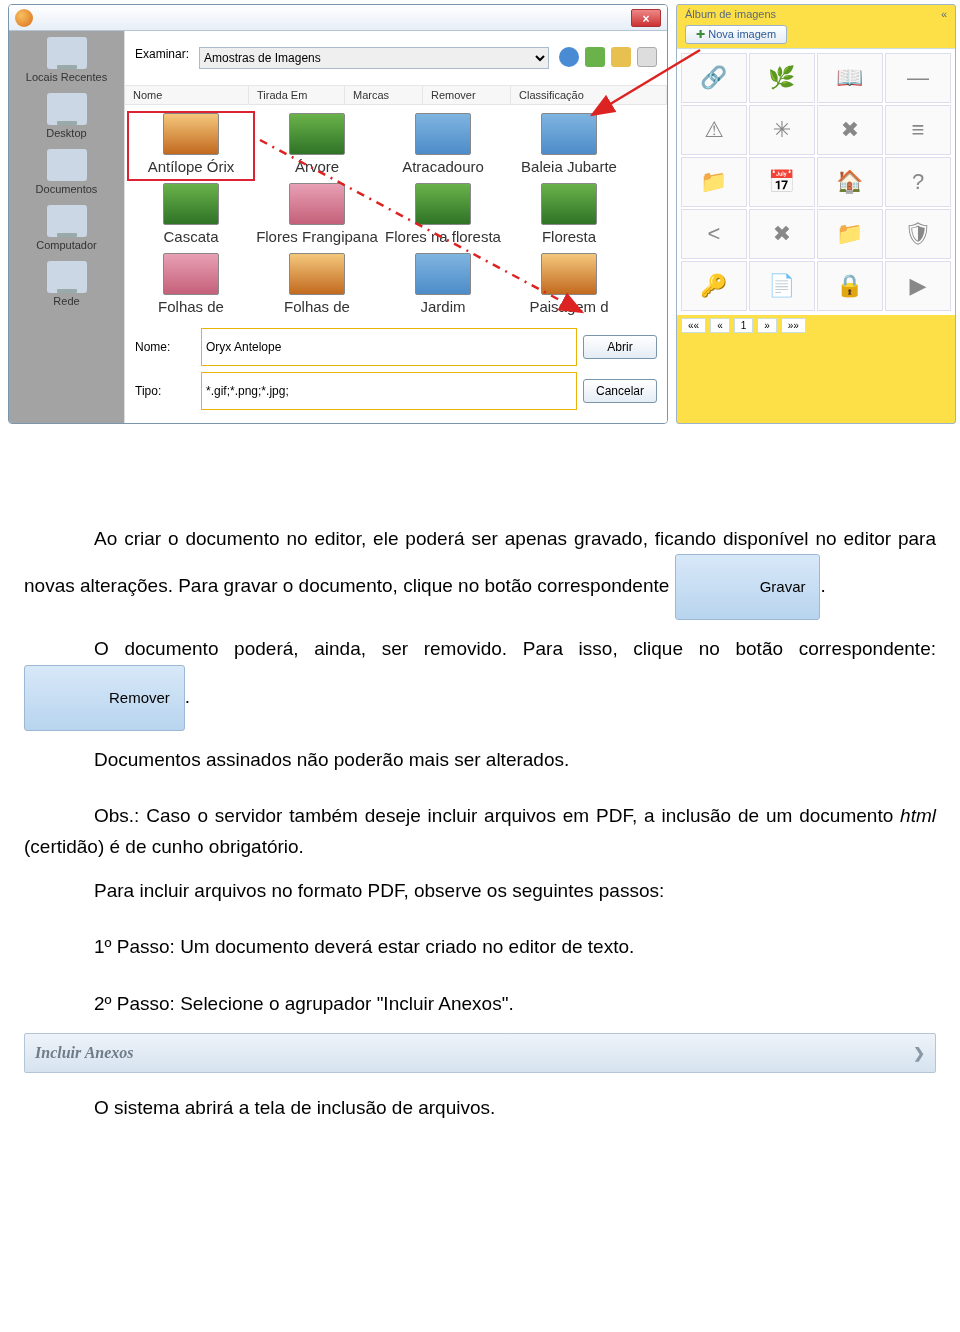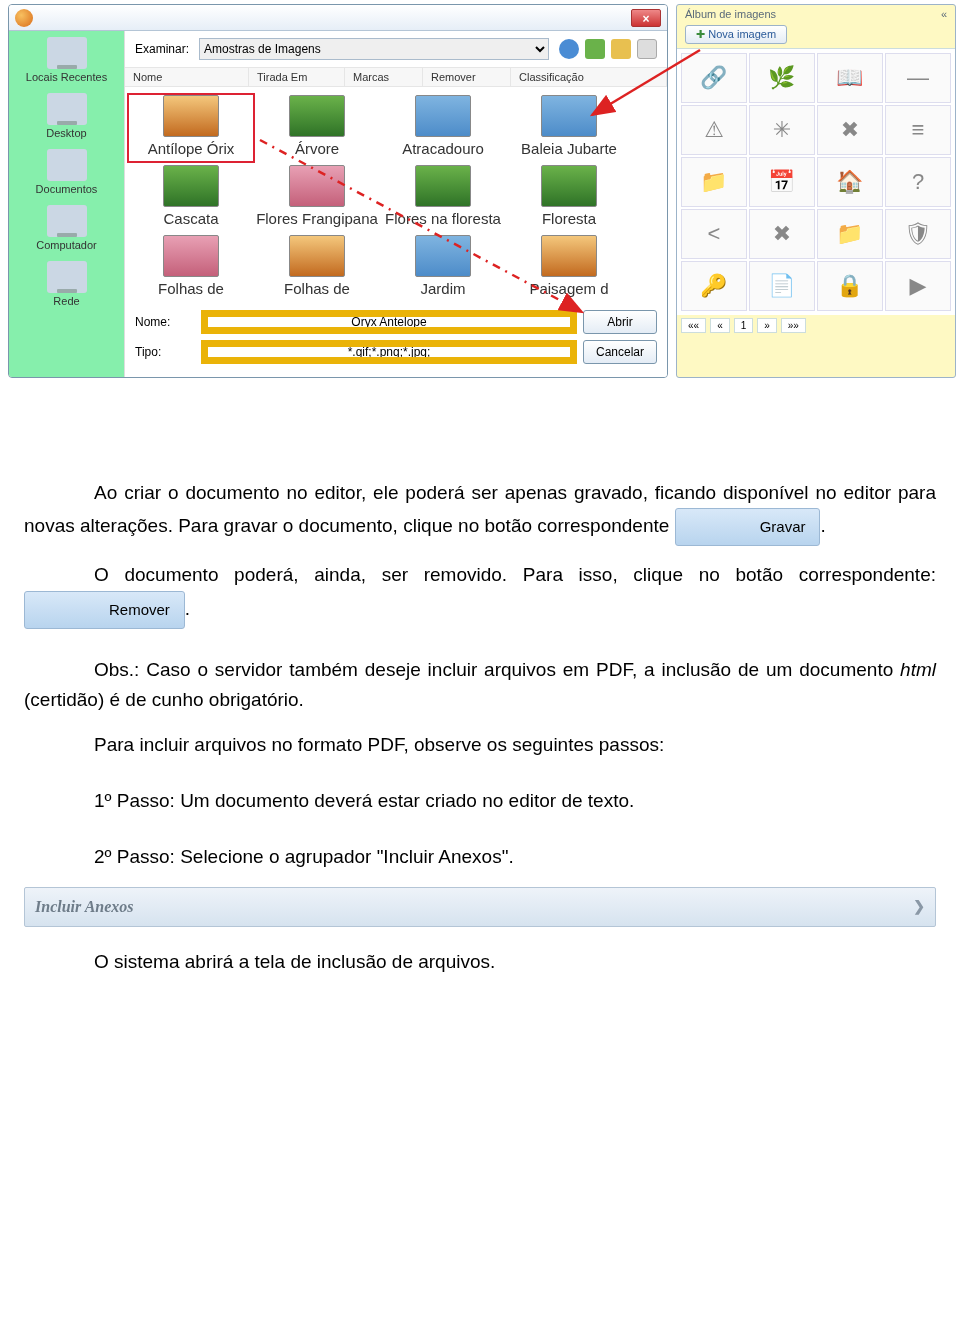--- a/index.html
+++ b/index.html
@@ -8,67 +8,67 @@
   
   .top-area { display: flex; gap: 8px; padding: 4px 0 0 8px; }
   
   
   .file-dialog { width: 660px; border: 1px solid #7a96ac; border-radius: 4px; overflow: hidden; background: #f4f4f4; }
   .dlg-titlebar { height: 26px; background: linear-gradient(#fff,#e6eef7); display: flex; align-items: center; padding: 0 6px; border-bottom: 1px solid #b4c5d6; }
   .ff-icon { width: 18px; height: 18px; border-radius: 50%; background: radial-gradient(circle at 35% 35%, #f8c060, #d96c1a); margin-right: auto; }
   .close-x { width: 30px; height: 18px; background: linear-gradient(#e88,#c33); color:#fff; font: bold 12px/18px Arial; text-align:center; border-radius:2px; border:1px solid #a33; }
   
   .dlg-body { display: flex; }
-  .dlg-sidebar { width: 116px; background: #86efac; padding-top: 4px; border-right: 1px solid #ddd; }
+  .dlg-sidebar { width: 116px; background: #a3a3a3; padding-top: 4px; border-right: 1px solid #ddd; }
   .sb-item { text-align: center; font-size: 11px; color:#333; padding: 2px 0 8px; }
   .sb-ico { width: 40px; height: 32px; margin: 0 auto 2px; background:#cbd7e4; border-radius:3px; position:relative; }
   .sb-ico.monitor::after { content:""; position:absolute; left:10px; top:28px; width:20px; height:4px; background:#9aa; border-radius:1px; }
   
   .dlg-main { flex: 1; background: #fff; display:flex; flex-direction:column; }
-  .examine-row { display:flex; align-items:center; padding: 7px 10px; font-size:12px; gap:10px; }
+  .examine-row { display:flex; padding: 16px 10px; font-size:12px; gap:10px; }
   .examine-row select { font-size:12px; flex:1; height:22px; border:1px solid #abc; }
   .tb-icons { display:flex; gap:6px; }
   .tb-icons span { width:20px; height:20px; display:inline-block; border-radius:3px; }
   
   .col-headers { display:flex; font-size:11px; color:#333; border-top:1px solid #e6e6e6; border-bottom:1px solid #e6e6e6; background:#f7f7f7; }
   .col-headers div { padding:3px 8px; border-right:1px solid #e6e6e6; }
   
   .file-grid { display:flex; flex-wrap:wrap; padding:8px 4px 2px; gap:4px 2px; position:relative; min-height:200px; }
   .file-item { width:124px; text-align:center; font-size:15px; color:#333; padding-bottom:4px; }
   .file-thumb { width:56px; height:42px; margin:0 auto 3px; background:linear-gradient(#7fb4e0,#4d8cc9); border:1px solid #888; border-radius:2px; }
   .file-thumb.orange { background:linear-gradient(#f4c77c,#c26a1f); }
   .file-thumb.green { background:linear-gradient(#6ab24a,#2f7327); }
   .file-thumb.pink { background:linear-gradient(#e8a0b4,#c4607a); }
   .file-item.selected { outline: 2px solid #d23; }
   
   .bottom-rows { padding: 4px 10px 10px; }
   .input-row { display:flex; align-items:center; gap:6px; font-size:12px; padding:3px 0; }
   .input-row label { width:60px; }
-  .input-row .combo { flex:1; height:24px; border:7px solid #eab308; font-size:12px; padding:2px 4px; background:#fff;text-align:center; }
+  .input-row .combo { flex:1; height:38px; border:1px solid #eab308; font-size:12px; padding:2px 4px; background:#fff; }
   .input-row .btn { width:74px; height:24px; font-size:12px; background:linear-gradient(#fff,#e4ecf5); border:1px solid #7a96ac; border-radius:3px; }
   
   
-  .album { width: 280px; border:1px solid #9cb3c9; background:#fef9c3; border-radius:3px; }
+  .album { width: 280px; border:1px solid #9cb3c9; background:#fde047; border-radius:3px; }
   .album-title { font-size:11px; color:#5a6a7a; padding:3px 8px; display:flex; align-items:center; }
   .album-title span:last-child { margin-left:auto; }
   .new-btn { margin:2px 8px 4px; display:inline-block; font-size:11px; padding:2px 10px; background:linear-gradient(#fff,#e4ecf5); border:1px solid #9cb3c9; border-radius:3px; color:#2a5a99; }
   .new-btn::before { content:"✚ "; color:#3c8c3c; }
   .album-grid { display:grid; grid-template-columns:repeat(4,1fr); grid-template-rows:repeat(5,50px); gap:2px; padding:4px; background:#fff; border-top:1px solid #cdd; }
   .album-cell { border:1px solid #dde; display:flex; align-items:center; justify-content:center; font-size:22px; color:#888; background:#fafafa; }
   .album-pager { display:flex; font-size:10px; padding:3px 4px; gap:4px; }
   .album-pager span { border:1px solid #cdd; padding:1px 6px; background:#fff; }
   
   
   .arrow-svg { position:absolute; pointer-events:none; z-index:10; }
   
   
   .doc { padding: 100px 24px 40px 24px; font-size: 19px; line-height: 1.6; color:#000; }
   .doc p { margin-bottom: 14px; text-align: justify; }
   .doc .indent { text-indent: 70px; }
-  .btn-inline { display:inline-block; font-size:15px; padding:6px 14px; background:linear-gradient(#d8e8f8,#b8d4ee); border:1px solid #9cb8d4; border-radius:3px; vertical-align:middle; }
+  .btn-inline { display:inline-block; font-size:15px; padding:20px 14px; background:linear-gradient(#d8e8f8,#b8d4ee); border:1px solid #9cb8d4; border-radius:3px; vertical-align:middle; }
   .btn-inline.gray { background:linear-gradient(#f2f2f2,#dcdcdc); border-color:#bbb; color:#333; }
   
   .anexos-bar { margin:10px 0 20px; height:40px; background:linear-gradient(#eef3f9,#d6e3ef); border:1px solid #b4c5d6; display:flex; align-items:center; padding:0 10px; font:italic 600 16px Georgia,serif; color:#6e7c89; border-radius:2px; }
   .anexos-bar::after { content:"❯"; margin-left:auto; color:#8a98a6; font-style:normal; font-size:14px; }
 </style>
 </head>
 <body>
 
 <div class="top-area" style="position:relative;">
 
@@ -213,19 +213,20 @@
       </marker>
     </defs>
     <line x1="700" y1="50" x2="592" y2="115" stroke="#d22" stroke-width="2.5" marker-end="url(#ah)"></line>
     <line x1="260" y1="140" x2="582" y2="312" stroke="#d22" stroke-width="2.5" stroke-dasharray="8 6 2 6" marker-end="url(#ah)"></line>
   </svg>
 </div>
 
 <div class="doc">
   <p class="indent"><span>Ao criar o documento no editor, ele poderá ser apenas gravado, ficando disponível no editor para novas alterações. Para gravar o documento, clique no botão correspondente </span><span class="btn-inline">Gravar</span><span>.</span></p>
   <p class="indent"><span>O documento poderá, ainda, ser removido. Para isso, clique no botão correspondente: </span><span class="btn-inline">Remover</span><span>.</span></p>
+  <p class="indent">Documentos assinados não poderão mais ser alterados.</p>
   <p class="indent" style="margin-top:26px"><span>Obs.: Caso o servidor também deseje incluir arquivos em PDF, a inclusão de um documento </span><em>html</em><span> (certidão) é de cunho obrigatório.</span></p>
   <p class="indent">Para incluir arquivos no formato PDF, observe os seguintes passos:</p>
   <p class="indent" style="margin-top:26px">1º Passo: Um documento deverá estar criado no editor de texto.</p>
   <p class="indent" style="margin-top:26px">2º Passo: Selecione o agrupador "Incluir Anexos".</p>
   <div class="anexos-bar">Incluir Anexos</div>
   <p class="indent">O sistema abrirá a tela de inclusão de arquivos.</p>
 </div>
 
 </body></html>

